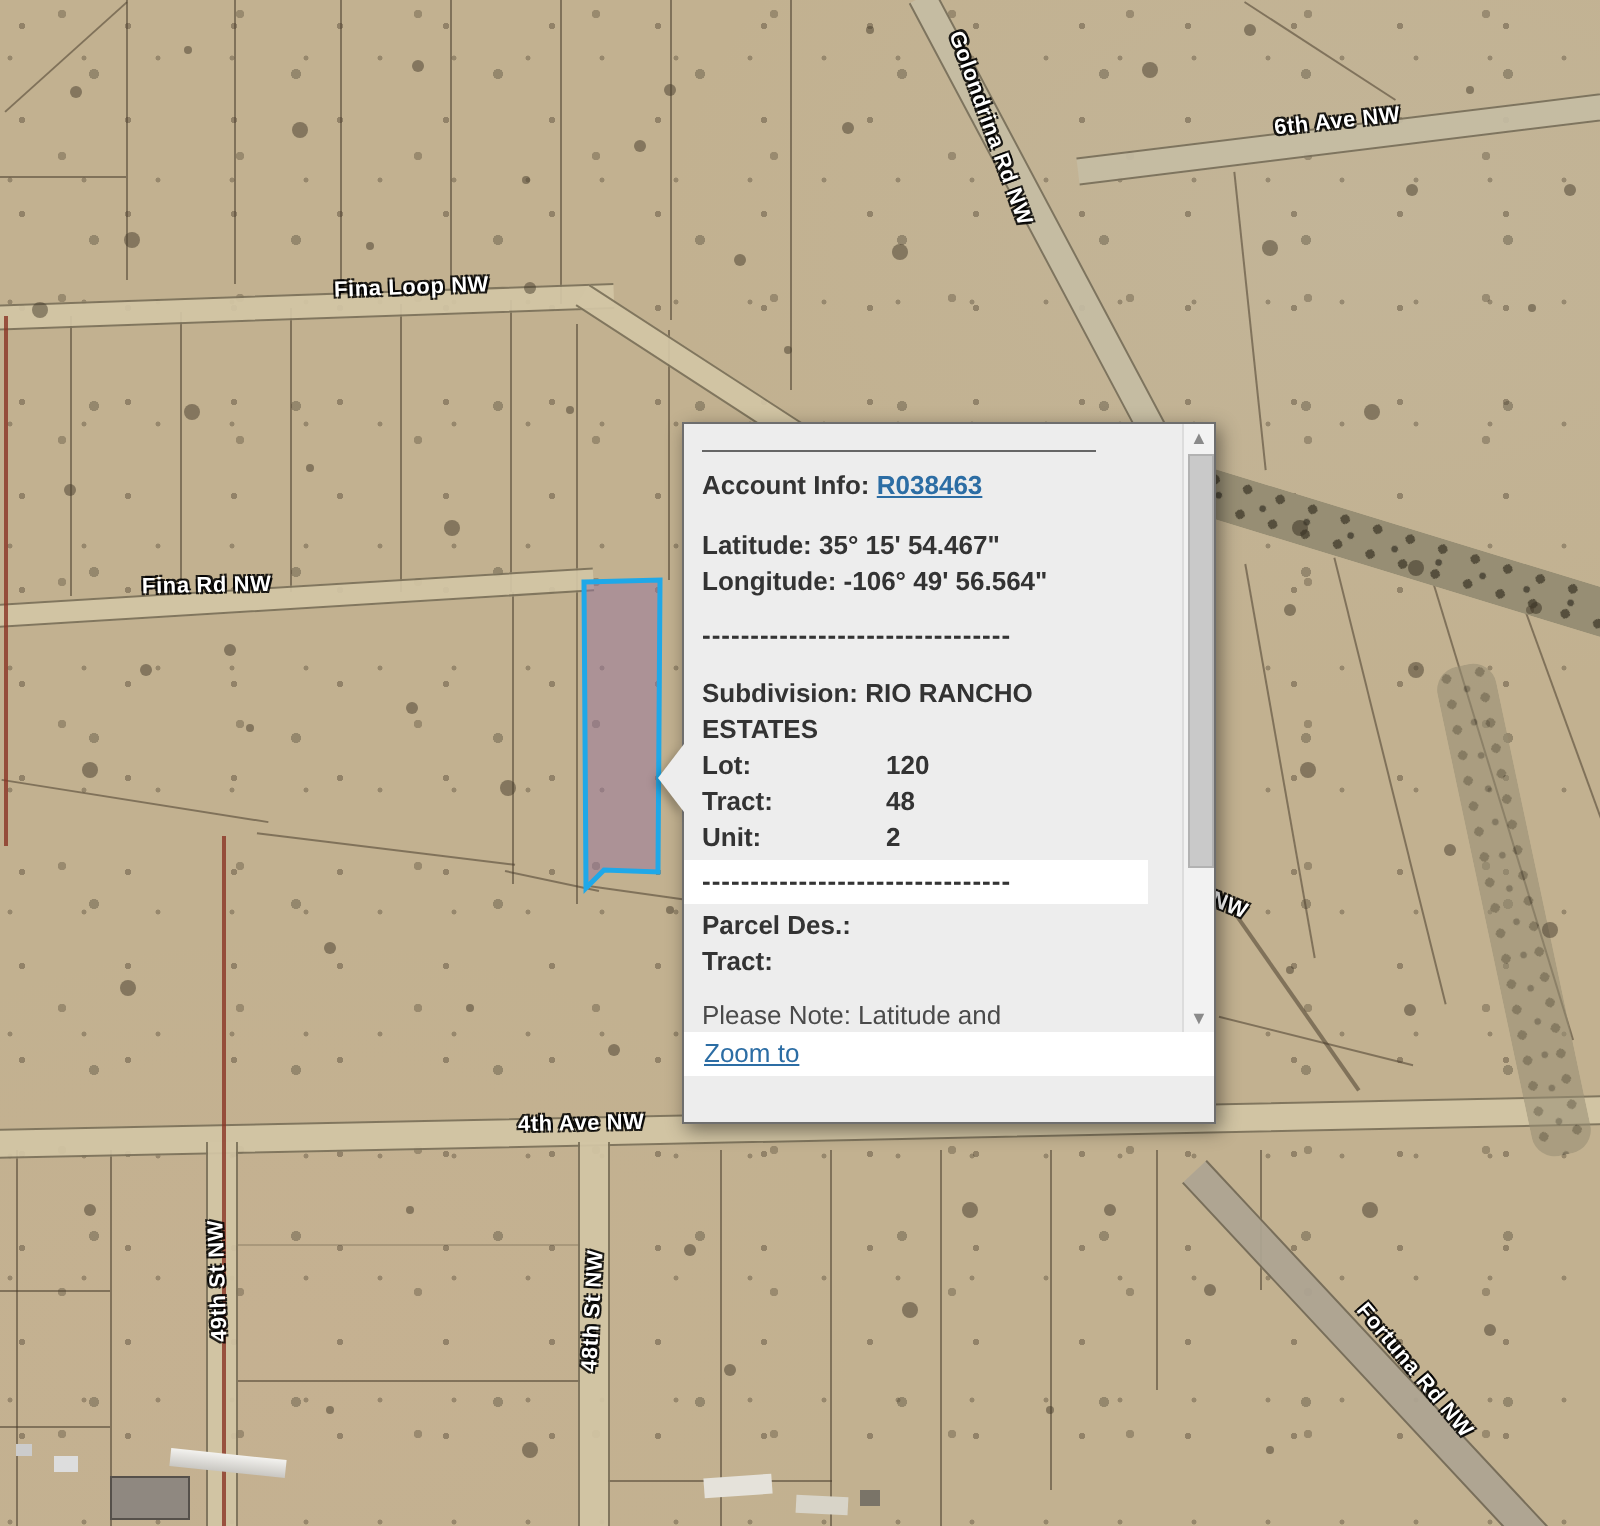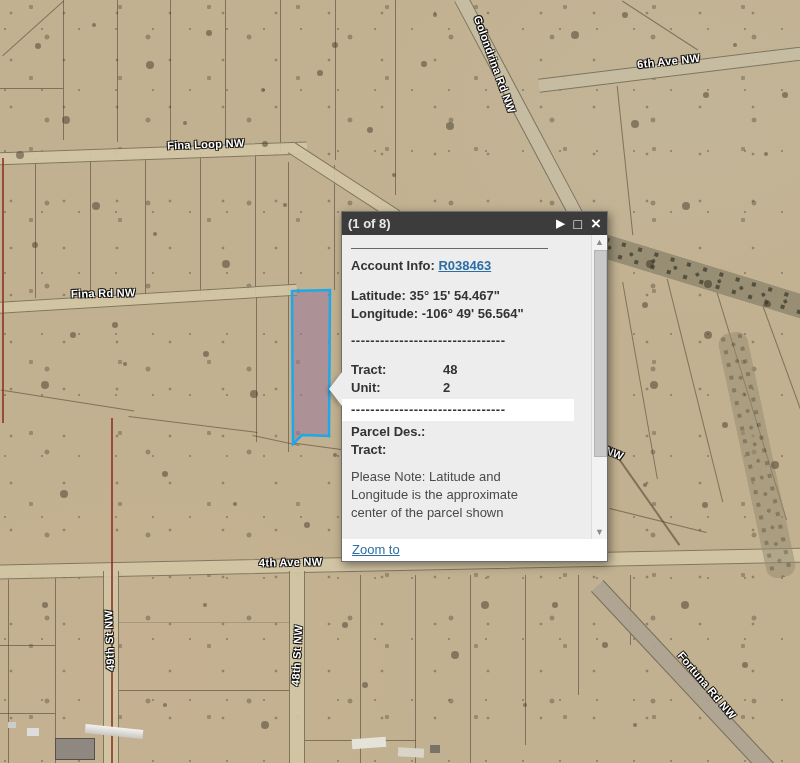--- a/index.html
+++ b/index.html
@@ -166,42 +166,44 @@
   <div class="mlabel" style="left:260px;top:643px;width:74px;transform:rotate(-87deg);">48th St NW</div>
   <div class="mlabel" style="left:663px;top:684px;width:96px;transform:rotate(50deg);">Fortuna Rd NW</div>
   <div class="mlabel" style="left:605px;top:447px;transform:rotate(22deg);">NW</div>
 
   <svg class="overlay-svg" width="800" height="763">
     <polygon points="292,291 330,290 329,436 302,435 293,444" fill="rgba(149,115,155,0.5)" stroke="#1fa8e8" stroke-width="2.5" stroke-linejoin="miter"></polygon>
   </svg>
 
   <div id="popup">
     <div class="pointer"></div>
-    <div class="hdr">
-      <span class="title">(1 of 8)</span>
-      <span class="hbtn next">▶</span>
-      <span class="hbtn maxi">□</span>
-      <span class="hbtn clos">×</span>
-    </div>
     <div class="pbody">
       <div class="pcontent">
         <div class="hrline"></div>
         <div class="acct">
           <span>Account Info:</span>
           <a class="plink">R038463</a>
         </div>
         <div>
           <span>Latitude:</span>
           <span>35° 15' 54.467"</span>
         </div>
         <div>
           <span>Longitude:</span>
           <span>-106° 49' 56.564"</span>
         </div>
         <div class="divider">--------------------------------</div>
+        <div class="subdiv">
+          <span>Subdivision:</span>
+          <span>RIO RANCHO ESTATES</span>
+        </div>
+        <div class="kvrow">
+          <span class="k">Lot:</span>
+          <span>120</span>
+        </div>
         <div class="kvrow">
           <span class="k">Tract:</span>
           <span>48</span>
         </div>
         <div class="kvrow">
           <span class="k">Unit:</span>
           <span>2</span>
         </div>
         <div class="divider divider2">--------------------------------</div>
         <div>Parcel Des.:</div>

